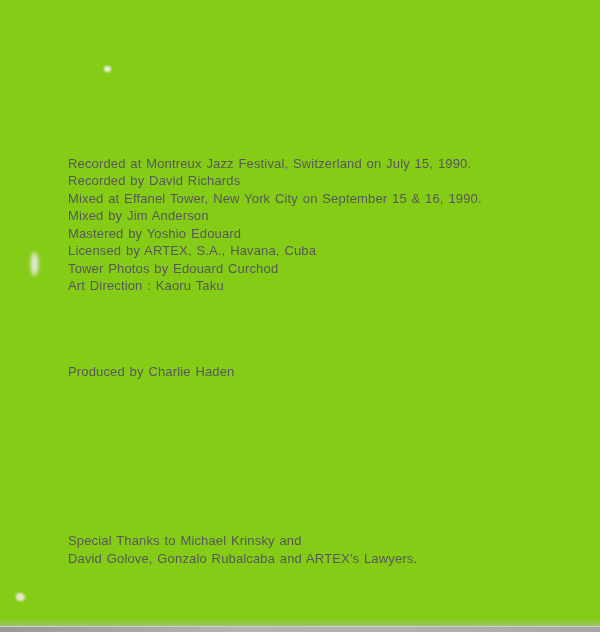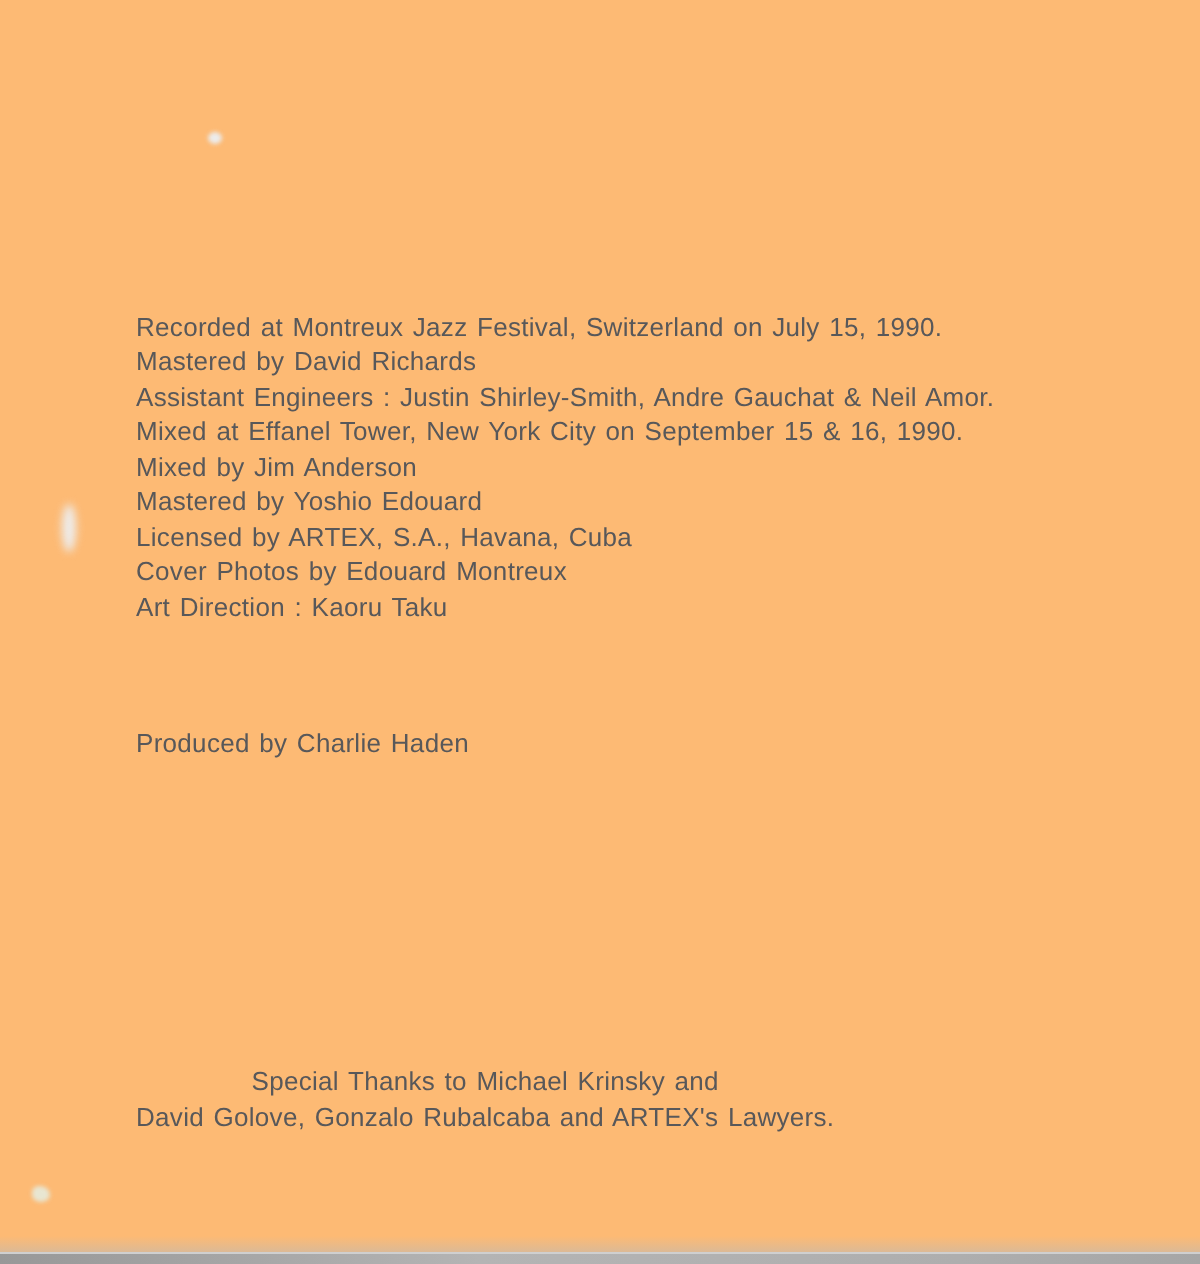--- a/index.html
+++ b/index.html
@@ -4,21 +4,21 @@
 <style>
   html, body {
     margin: 0;
     padding: 0;
     background: #ffffff;
   }
   .page {
     position: relative;
     width: 600px;
     height: 632px;
-    background: #fdba74;
+    background: #84cc16;
     overflow: hidden;
     font-family: "Liberation Sans", sans-serif;
   }
   .block {
     position: absolute;
     left: 68px;
   }
   .line {
     margin: 0;
     font-size: 13px;
@@ -26,21 +26,21 @@
     color: #58585a;
     letter-spacing: 0.15px;
     word-spacing: 1px;
     white-space: nowrap;
   }
   .block-recording { top: 155px; }
   .block-recording .line { line-height: 17.45px; }
   .block-production { top: 363px; }
   .block-production .line { line-height: 18px; text-align: center; }
   .block-thanks { top: 532px; }
-  .block-thanks .line { line-height: 18px; text-align: center; }
+  .block-thanks .line { line-height: 18px; }
 
   
   .scan-smudge {
     position: absolute;
     pointer-events: none;
   }
   .smudge-top {
     left: 104px; top: 66px;
     width: 7px; height: 6px;
     background: #ececec;
@@ -81,27 +81,26 @@
 <body>
 
 <div class="page">
 
   <div class="scan-smudge smudge-top"></div>
   <div class="scan-smudge smudge-mid"></div>
   <div class="scan-smudge smudge-bottom"></div>
 
   <div class="block block-recording">
     <p class="line">Recorded at Montreux Jazz Festival, Switzerland on July 15, 1990.</p>
-    <p class="line">Mastered by David Richards</p>
-    <p class="line">Assistant Engineers : Justin Shirley-Smith, Andre Gauchat &amp; Neil Amor.</p>
+    <p class="line">Recorded by David Richards</p>
     <p class="line">Mixed at Effanel Tower, New York City on September 15 &amp; 16, 1990.</p>
     <p class="line">Mixed by Jim Anderson</p>
     <p class="line">Mastered by Yoshio Edouard</p>
     <p class="line">Licensed by ARTEX, S.A., Havana, Cuba</p>
-    <p class="line">Cover Photos by Edouard Montreux</p>
+    <p class="line">Tower Photos by Edouard Curchod</p>
     <p class="line">Art Direction : Kaoru Taku</p>
   </div>
 
   <div class="block block-production">
     <p class="line">Produced by Charlie Haden</p>
   </div>
 
   <div class="block block-thanks">
     <p class="line">Special Thanks to Michael Krinsky and</p>
     <p class="line">David Golove, Gonzalo Rubalcaba and ARTEX's Lawyers.</p>

